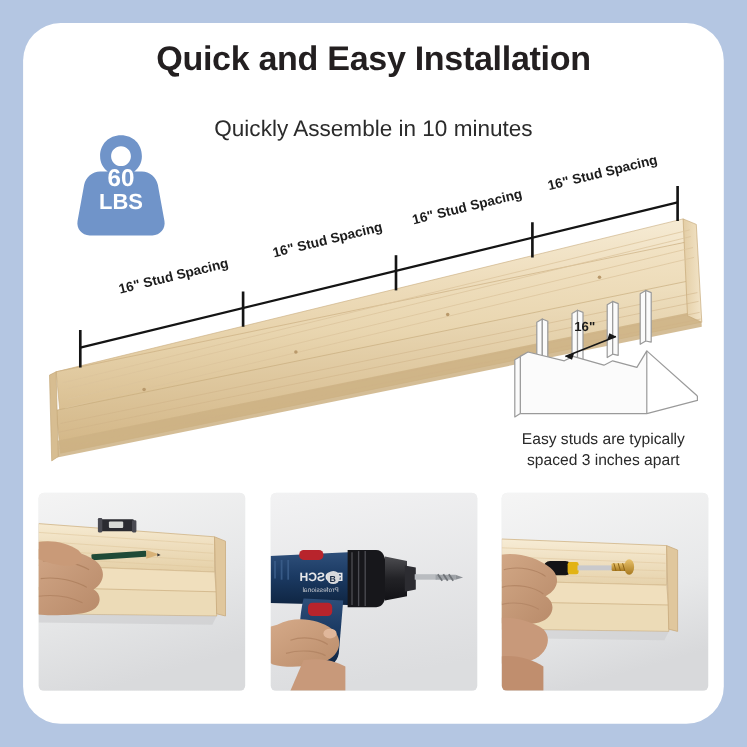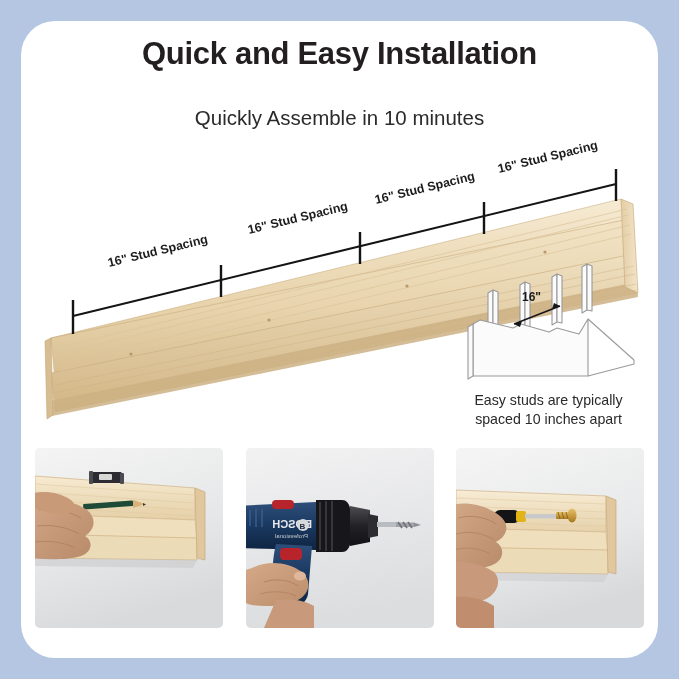--- a/index.html
+++ b/index.html
@@ -118,20 +118,30 @@
 </style>
 </head>
 <body>
 
 <div id="root">
   <div class="card">
 
     <div class="title">Quick and Easy Installation</div>
     <div class="subtitle">Quickly Assemble in 10 minutes</div>
 
+    <div class="weight-badge">
+      <svg width="82" height="100" viewBox="0 0 82 100">
+        <path d="M41 4 C30 4 22 12 22 23 C22 29 25 34 29 37 L22 37 C15 37 9 42 7.5 49 L1.5 82 C0.3 89 5.5 95 12.5 95 L69.5 95 C76.5 95 81.7 89 80.5 82 L74.5 49 C73 42 67 37 60 37 L53 37 C57 34 60 29 60 23 C60 12 52 4 41 4 Z
+                 M41 14 C46 14 50 18 50 23 C50 28 46 32 41 32 C36 32 32 28 32 23 C32 18 36 14 41 14 Z" fill="#7094c9"></path>
+      </svg>
+      <div class="weight-text">
+        <span class="weight-num">60</span>
+        <span class="weight-unit">LBS</span>
+      </div>
+    </div>
 
     <div class="shelf-layer">
       <svg width="637" height="320" viewBox="0 0 637 320">
         <defs>
           <linearGradient id="woodTop" x1="0" y1="0" x2="0" y2="1">
             <stop offset="0%" stop-color="#f6ebd4"></stop>
             <stop offset="35%" stop-color="#eeddbc"></stop>
             <stop offset="70%" stop-color="#e7d2aa"></stop>
             <stop offset="100%" stop-color="#ddc396"></stop>
           </linearGradient>
@@ -232,21 +242,21 @@
         <g stroke="#161616" stroke-width="1.5" fill="none">
           <line x1="58" y1="68" x2="104" y2="50"></line>
           <polygon points="58,68 66,65 64,71" fill="#161616" stroke="none"></polygon>
           <polygon points="104,50 96,53 98,47" fill="#161616" stroke="none"></polygon>
         </g>
         <text class="stud-dim-label" x="66" y="45">16"</text>
       </svg>
     </div>
     <div class="stud-caption">
       <div>Easy studs are typically</div>
-      <div>spaced 10 inches apart</div>
+      <div>spaced 3 inches apart</div>
     </div>
 
     <div class="photos">
 
       <div class="photo">
         <svg width="188" height="180" viewBox="0 0 188 180">
           <defs>
             <linearGradient id="wallA" x1="0" y1="0" x2="0.3" y2="1">
               <stop offset="0%" stop-color="#f4f4f4"></stop>
               <stop offset="60%" stop-color="#e6e7e8"></stop>

